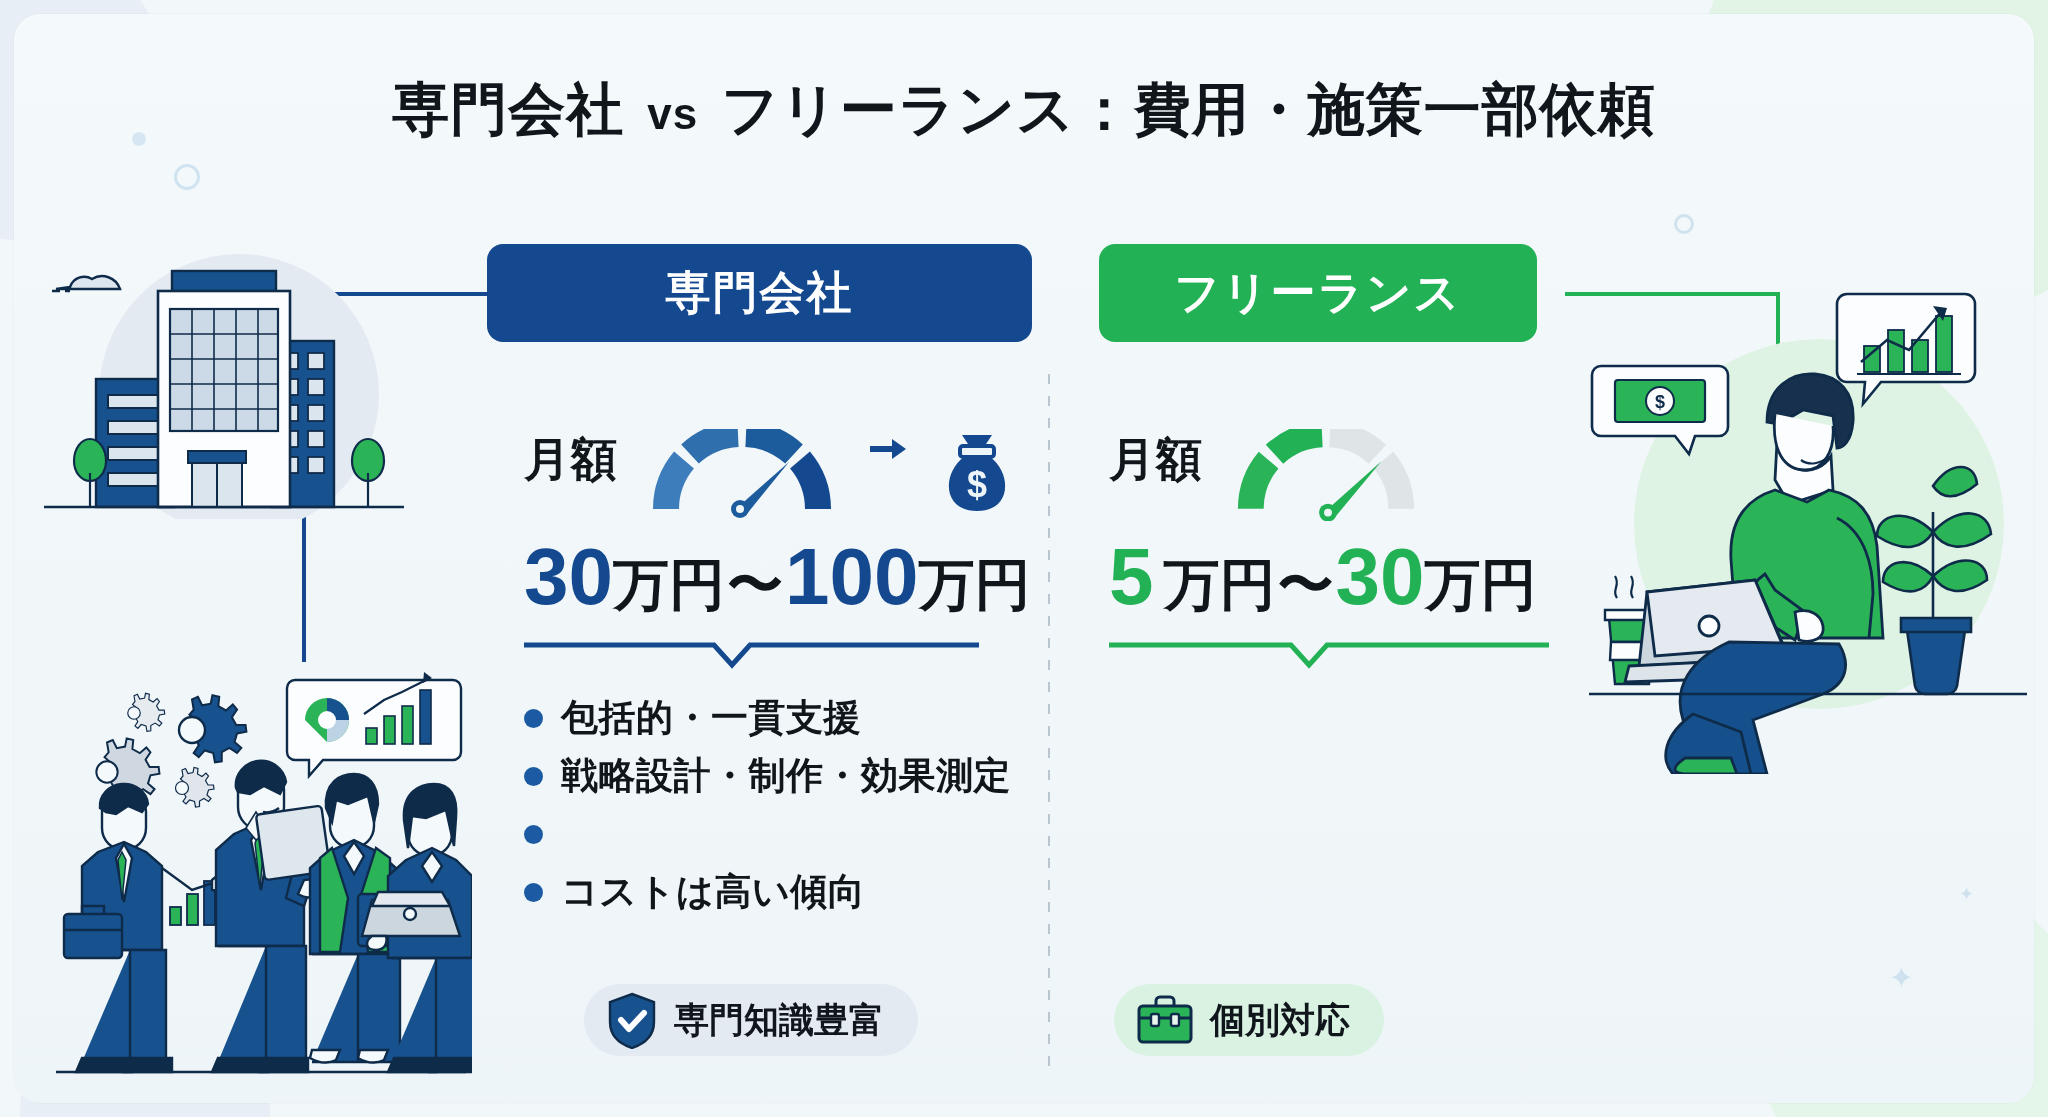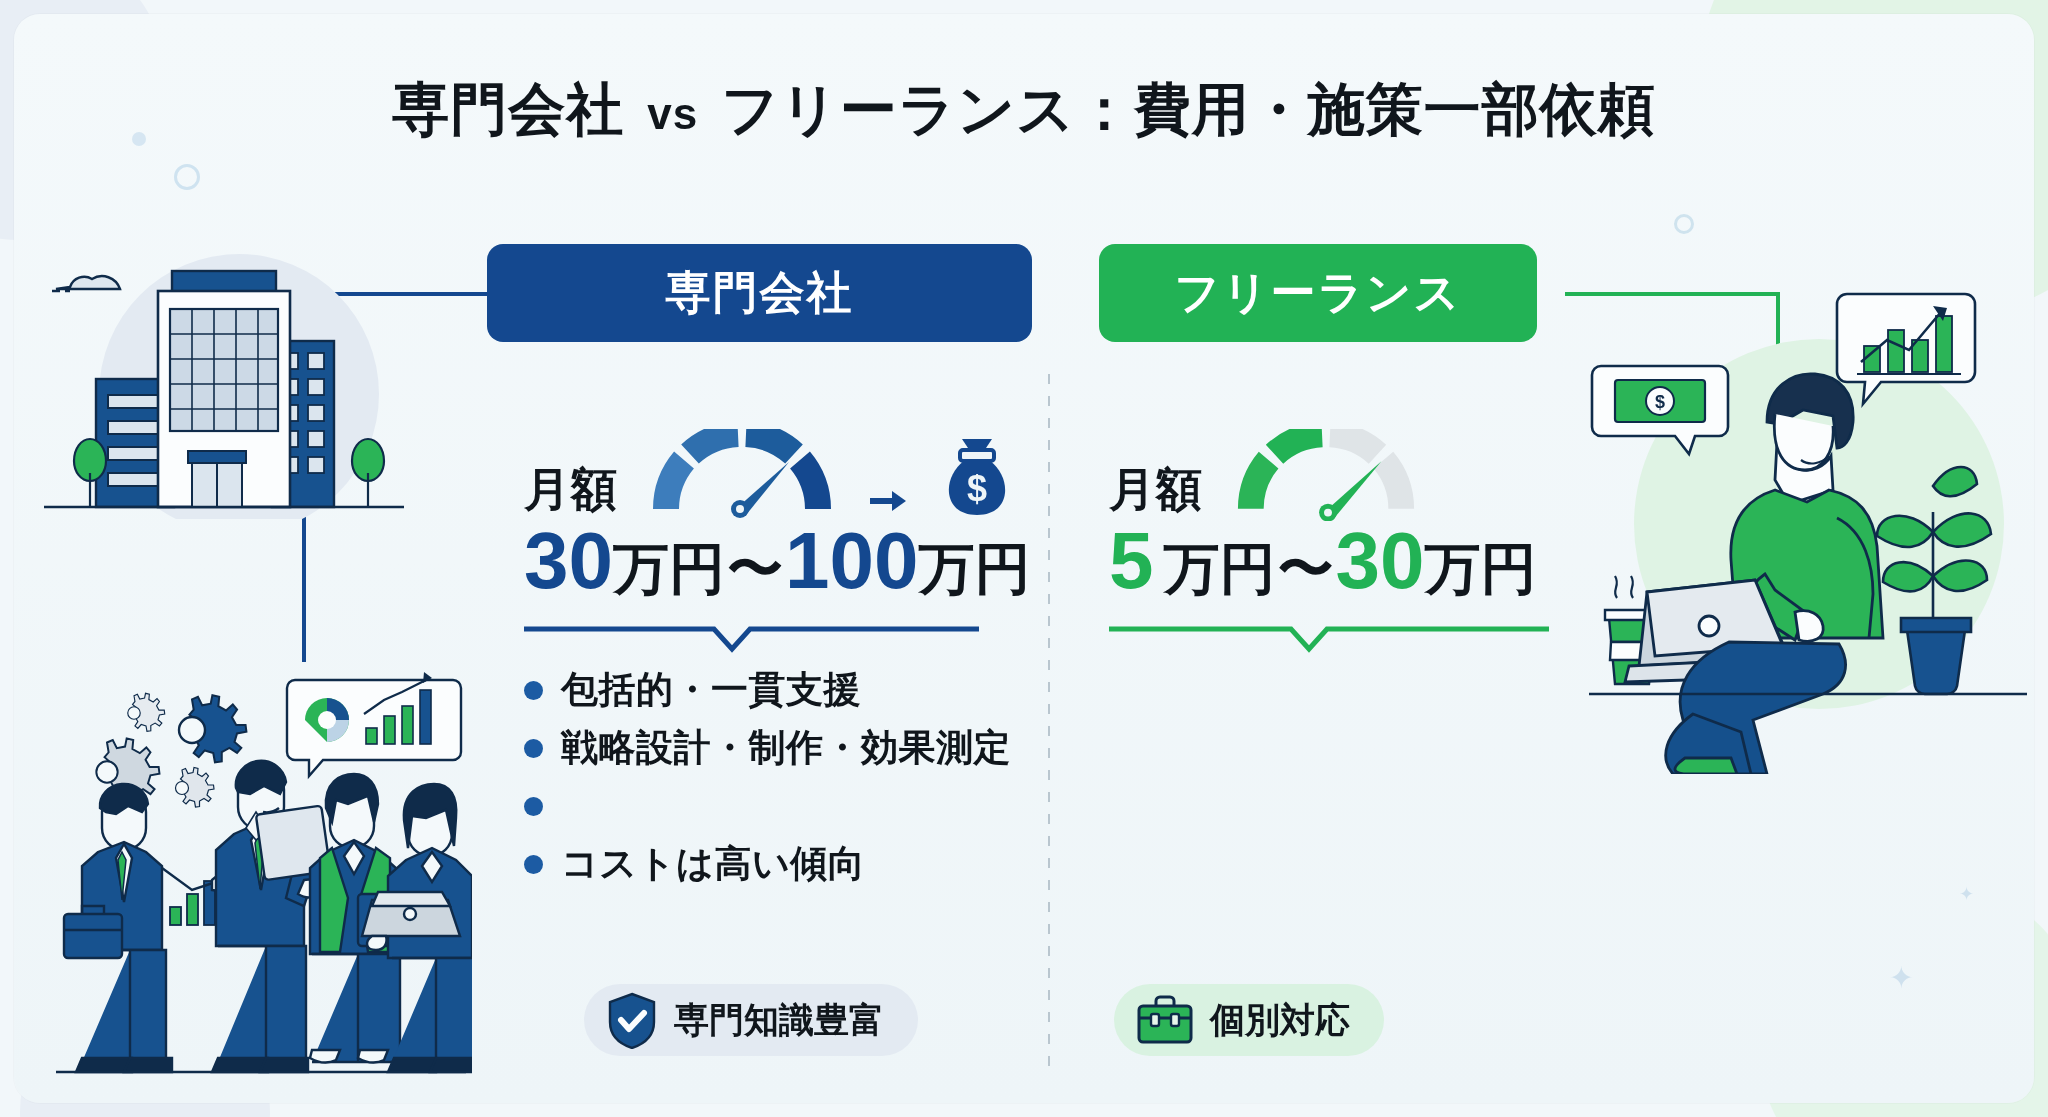--- a/index.html
+++ b/index.html
@@ -63,37 +63,37 @@
   .vdiv{
     position:absolute;left:1034px;top:360px;width:2px;height:700px;
     background:repeating-linear-gradient(180deg,#b9c6cf 0 10px,transparent 10px 22px);
   }
 
   
   .col{position:absolute;top:415px;}
   .col-left{left:510px;width:500px;}
   .col-right{left:1095px;width:490px;}
 
-  .price-head{display:flex;align-items:flex-end;gap:28px;height:92px;}
+  .price-head{display:flex;align-items:flex-start;gap:28px;height:92px;}
   .price-head .mon{font-size:46px;font-weight:bold;color:#10161c;letter-spacing:1px;}
 
-  .price-row{display:flex;align-items:baseline;white-space:nowrap;margin-top:0;}
+  .price-row{display:flex;align-items:baseline;white-space:nowrap;margin-top:16px;}
   .num{font-size:80px;font-weight:bold;line-height:1;}
   .unit{font-size:56px;font-weight:bold;color:#10161c;line-height:1;}
   .tilde{font-size:56px;font-weight:bold;color:#10161c;line-height:1;margin:0 2px;}
   .num-blue{color:#14488f;}
   .num-green{color:#22b255;}
   .sp{display:inline-block;width:10px;}
 
   
   .sep{margin-top:22px;width:455px;height:30px;}
   .sep-r{width:440px;}
 
   
-  .blist{margin-top:8px;list-style:none;text-align:right;}
+  .blist{margin-top:20px;list-style:none;text-align:right;}
   .blist li{
     display:flex;align-items:center;gap:18px;
     font-size:37px;font-weight:bold;color:#10161c;
     height:58px;letter-spacing:0.5px;white-space:nowrap;
   }
   .bdot{width:19px;height:19px;border-radius:50%;flex:0 0 auto;}
   .bdot-b{background:#1c5ba3;}
   .bdot-g{background:#2bb457;}
 
   

